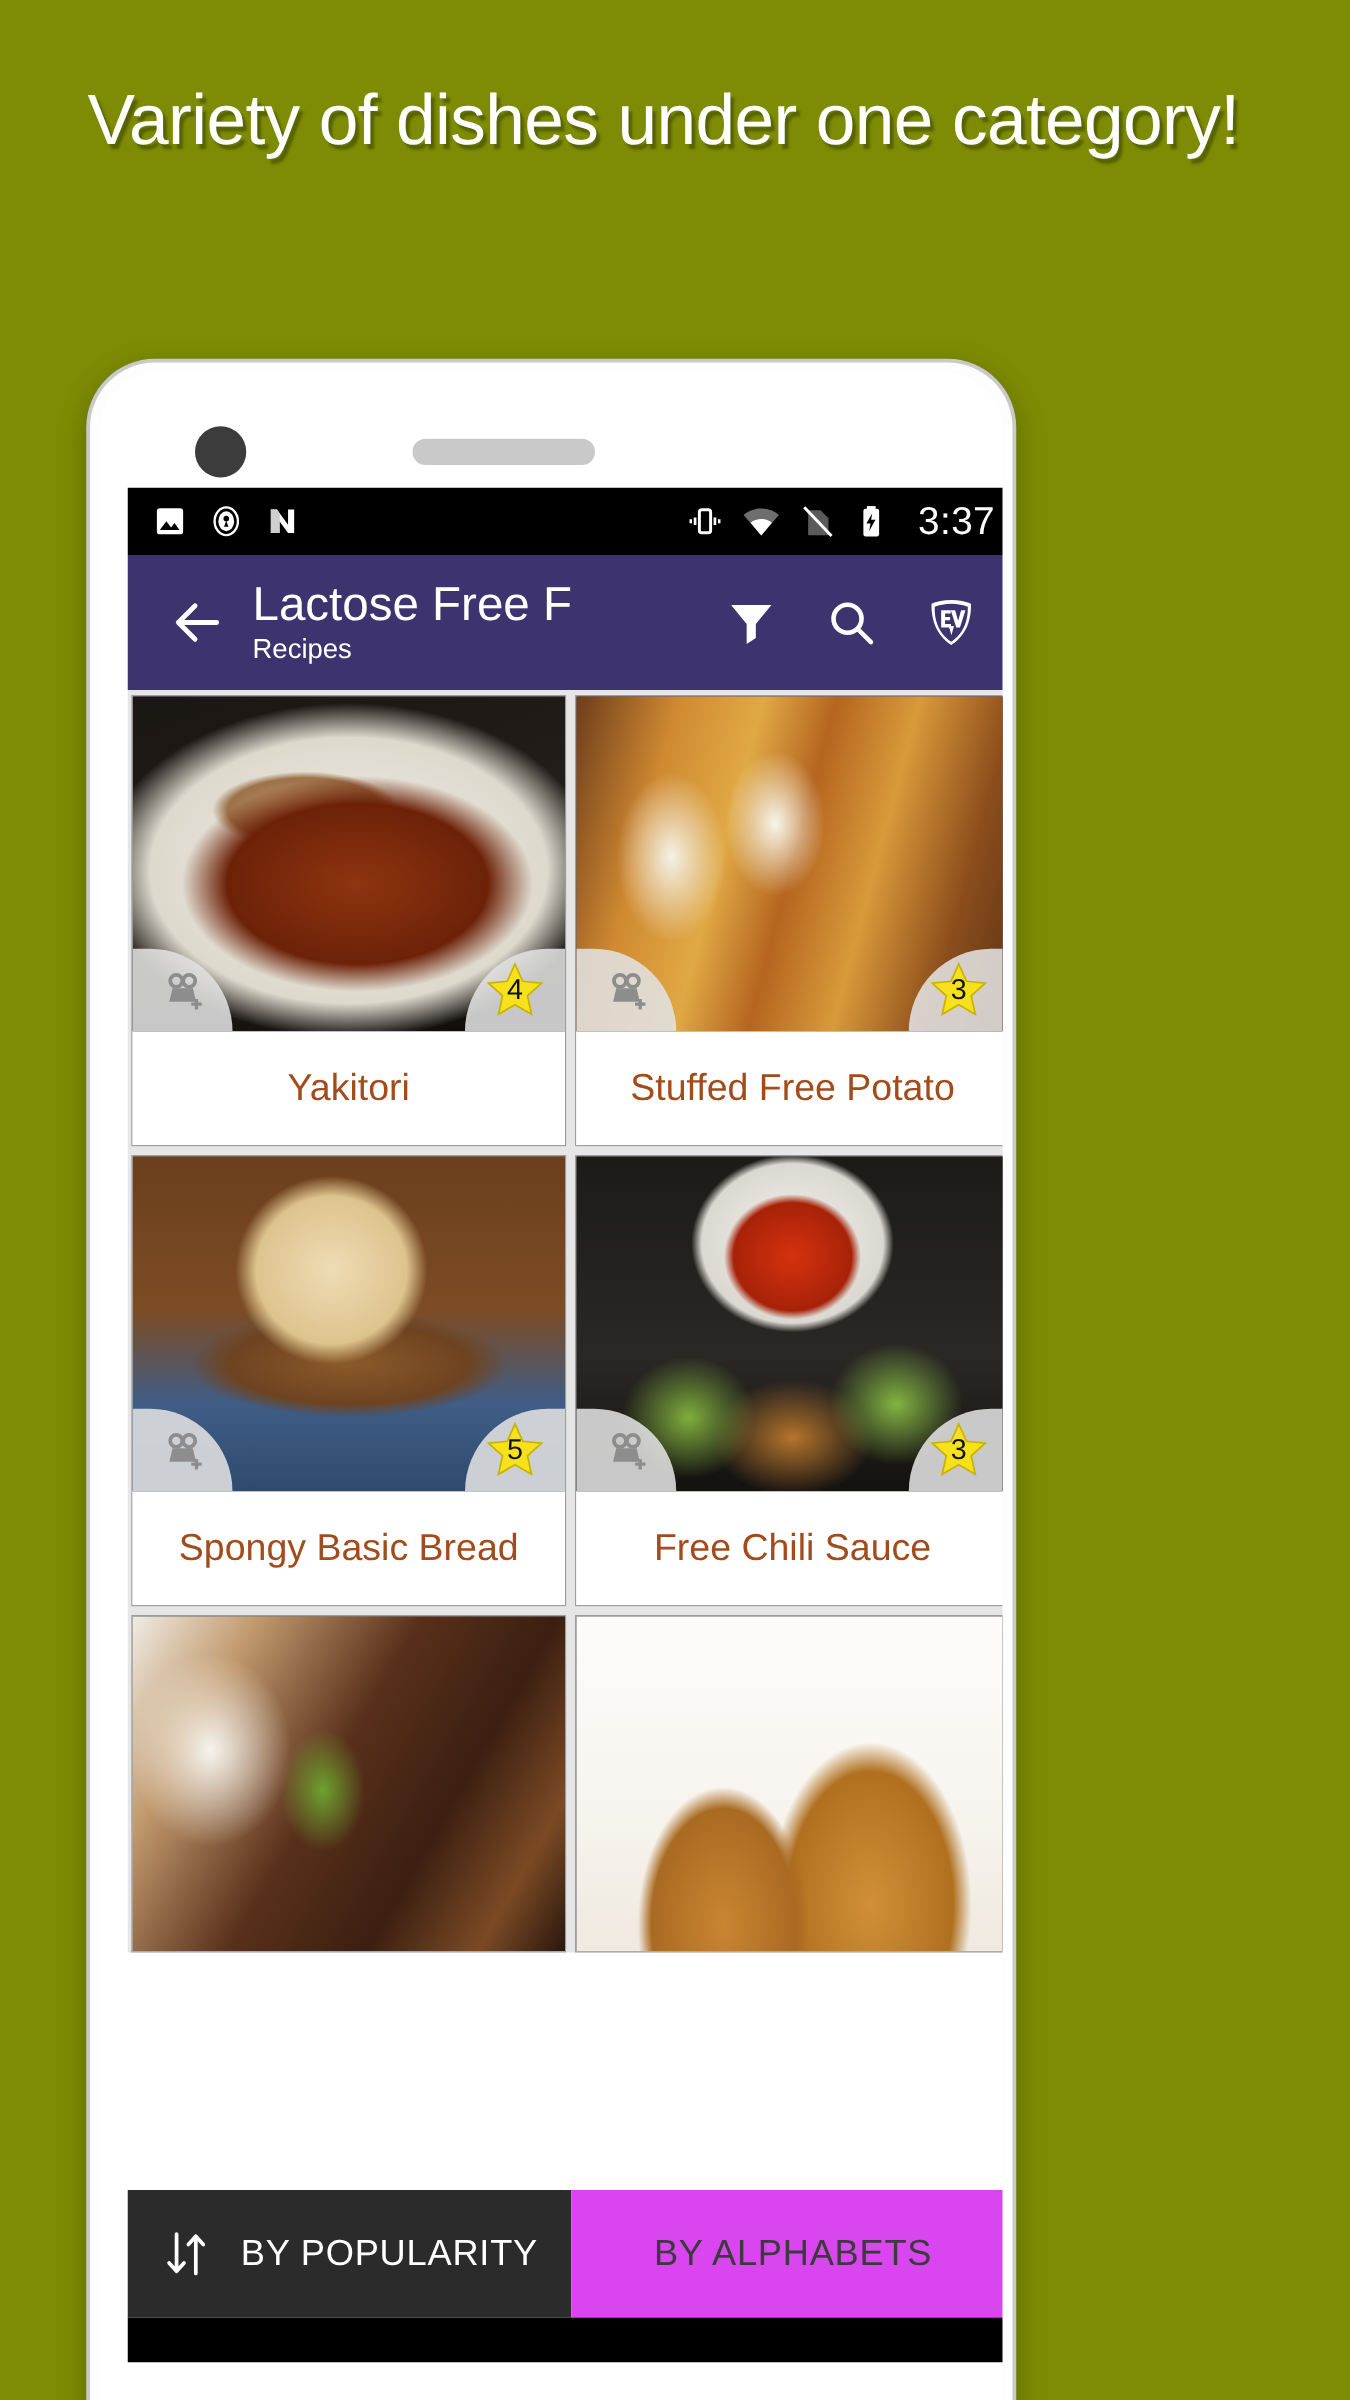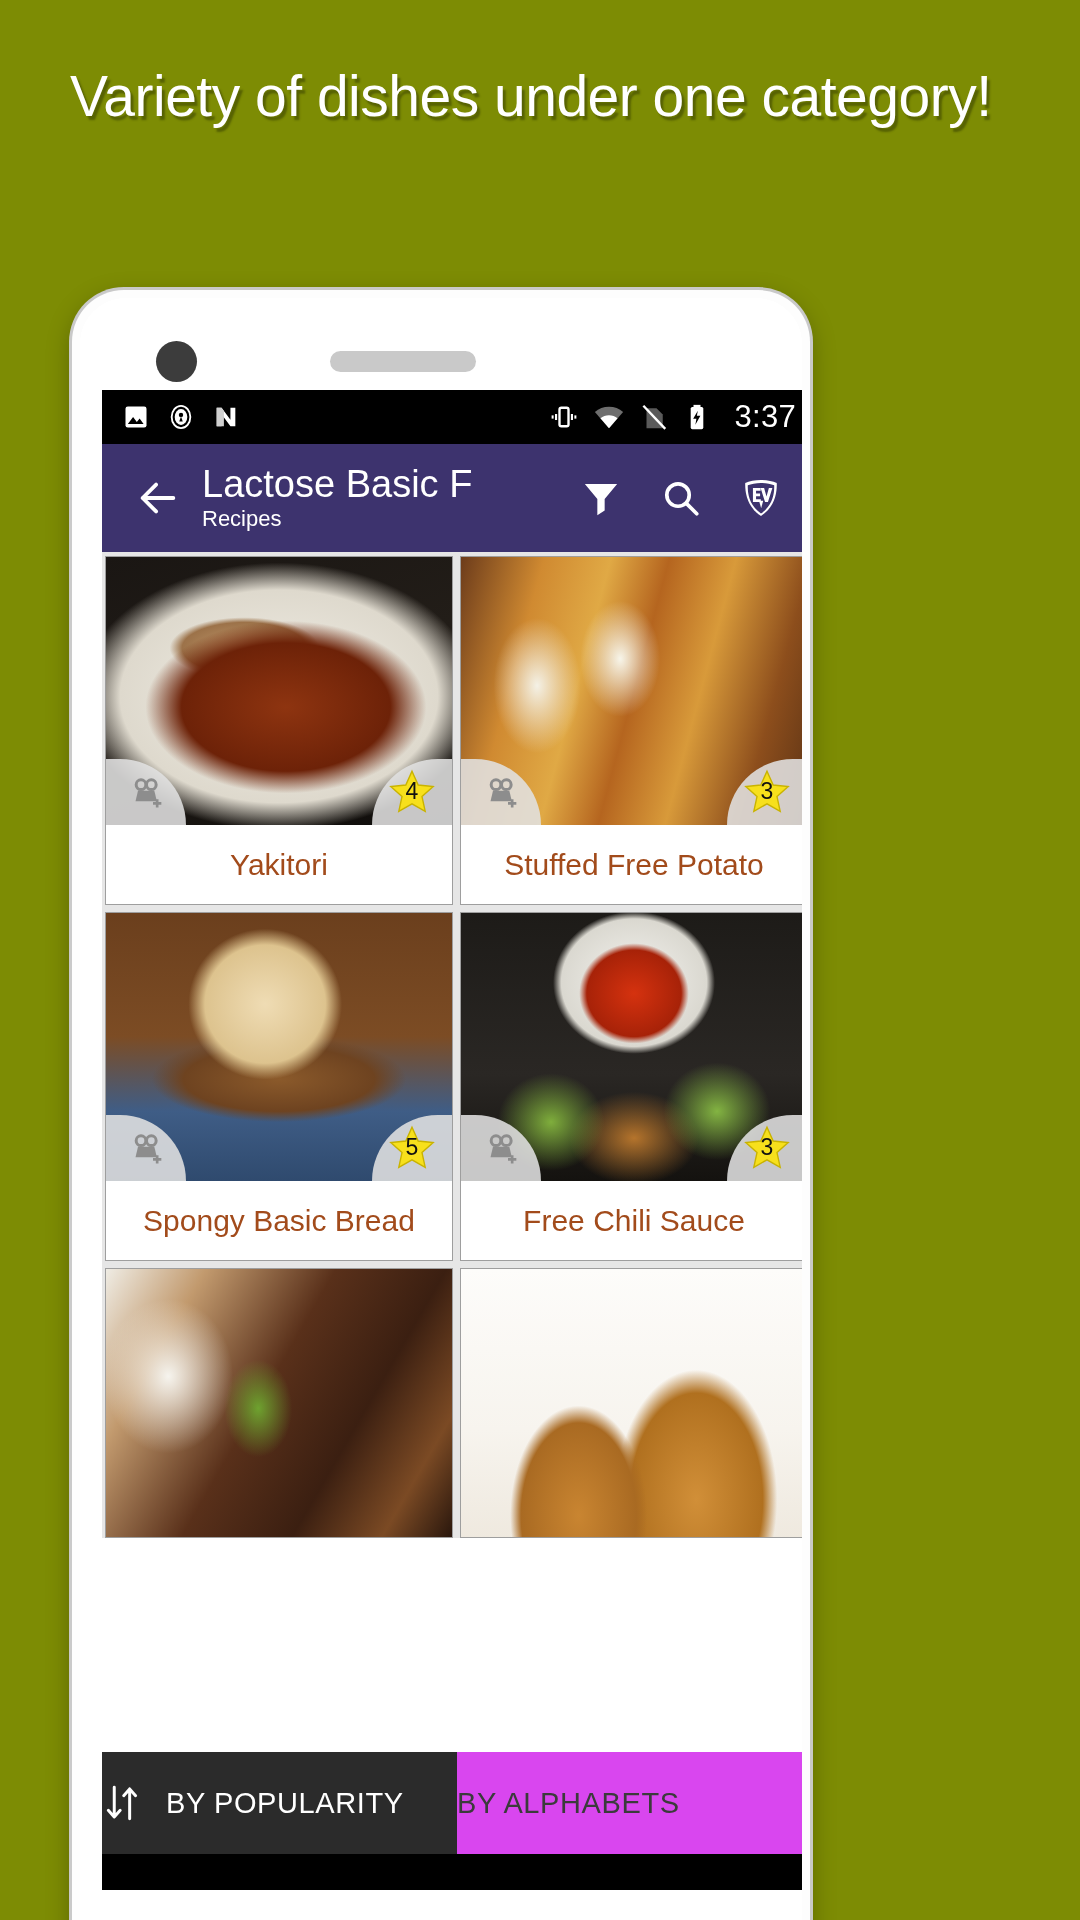--- a/index.html
+++ b/index.html
@@ -183,21 +183,21 @@
 
   .star-wrap { position: relative; width: 50px; height: 48px; }
   .star-num {
     position: absolute; inset: 0;
     display: flex; align-items: center; justify-content: center;
     font-size: 23px; color: #111; font-weight: 400;
     padding-bottom: 1px;
   }
 
   .card-label {
-    height: 79px;
+    height: 91px;
     display: flex;
     align-items: center;
     justify-content: center;
     font-size: 30px;
     color: #a24b1b;
     text-align: center;
     padding: 0 8px;
     background: #ffffff;
     white-space: nowrap;
   }
@@ -206,20 +206,21 @@
   .sorttabs {
     position: absolute;
     left: 0; right: 0; bottom: 36px;
     display: flex;
     height: 102px;
   }
   .tab {
     flex: 1 1 50%;
     display: flex;
     align-items: center;
+    justify-content: center;
     gap: 22px;
     font-size: 29px;
     letter-spacing: 0.6px;
   }
   .tab.active { background: #2b2b2b; color: #ffffff; }
   .tab.inactive { background: #d946ef; color: #3b3b3b; }
   .bottom-black {
     position: absolute;
     left: 0; right: 0; bottom: 0;
     height: 36px;
@@ -327,21 +328,21 @@
         </div>
       </div>
 
       <div class="appbar">
         <div class="back-btn">
           <svg width="46" height="46" viewBox="0 0 24 24">
             <path d="M20 12H4M11 5l-7 7 7 7" fill="none" stroke="#fff" stroke-width="2" stroke-linecap="round" stroke-linejoin="round"></path>
           </svg>
         </div>
         <div class="titles">
-          <div class="title-main">Lactose Basic F</div>
+          <div class="title-main">Lactose Free F</div>
           <div class="title-sub">Recipes</div>
         </div>
         <div class="ab-actions">
           <div class="ab-btn">
             <svg width="44" height="44" viewBox="0 0 24 24">
               <path d="M3.2 4.4h17.6l-6.8 8.2v6.2l-4 2.6v-8.8z" fill="#fff"></path>
             </svg>
           </div>
           <div class="ab-btn">
             <svg width="42" height="42" viewBox="0 0 24 24">

